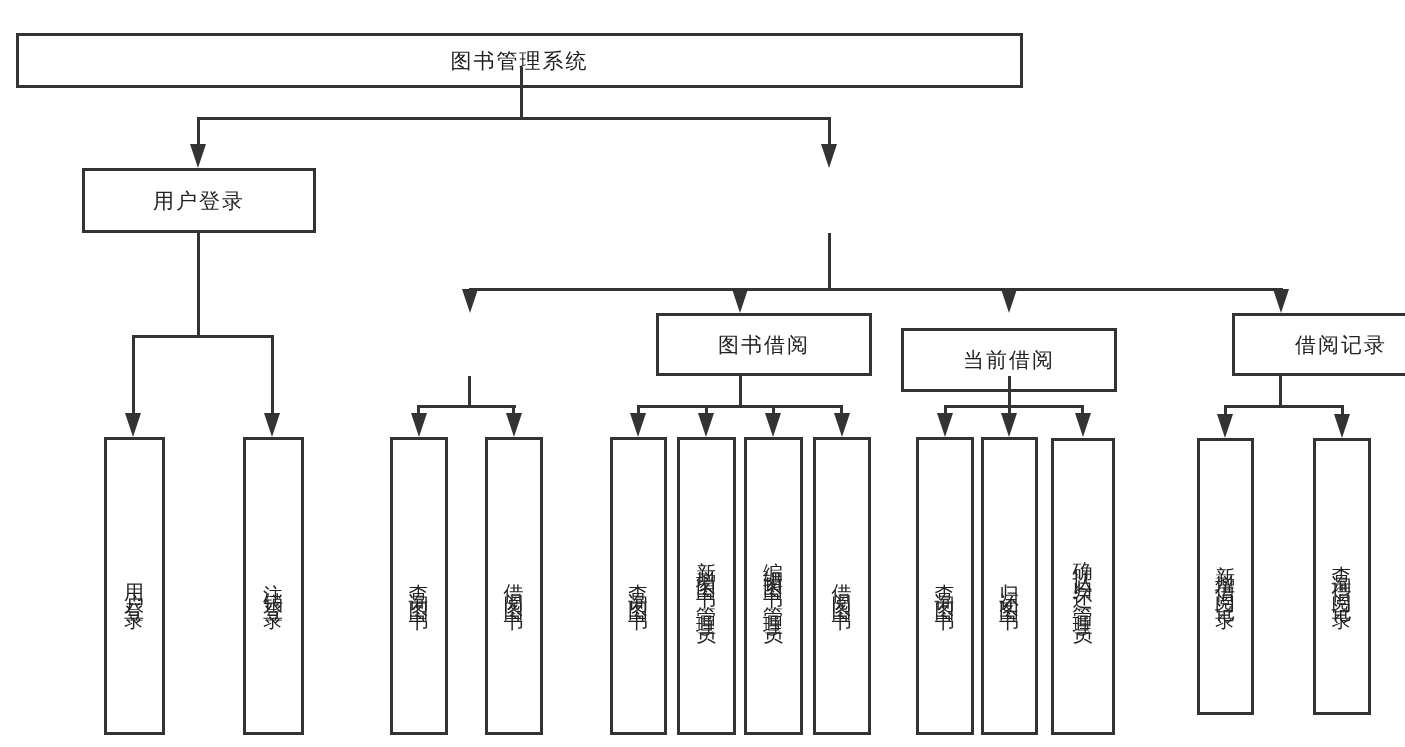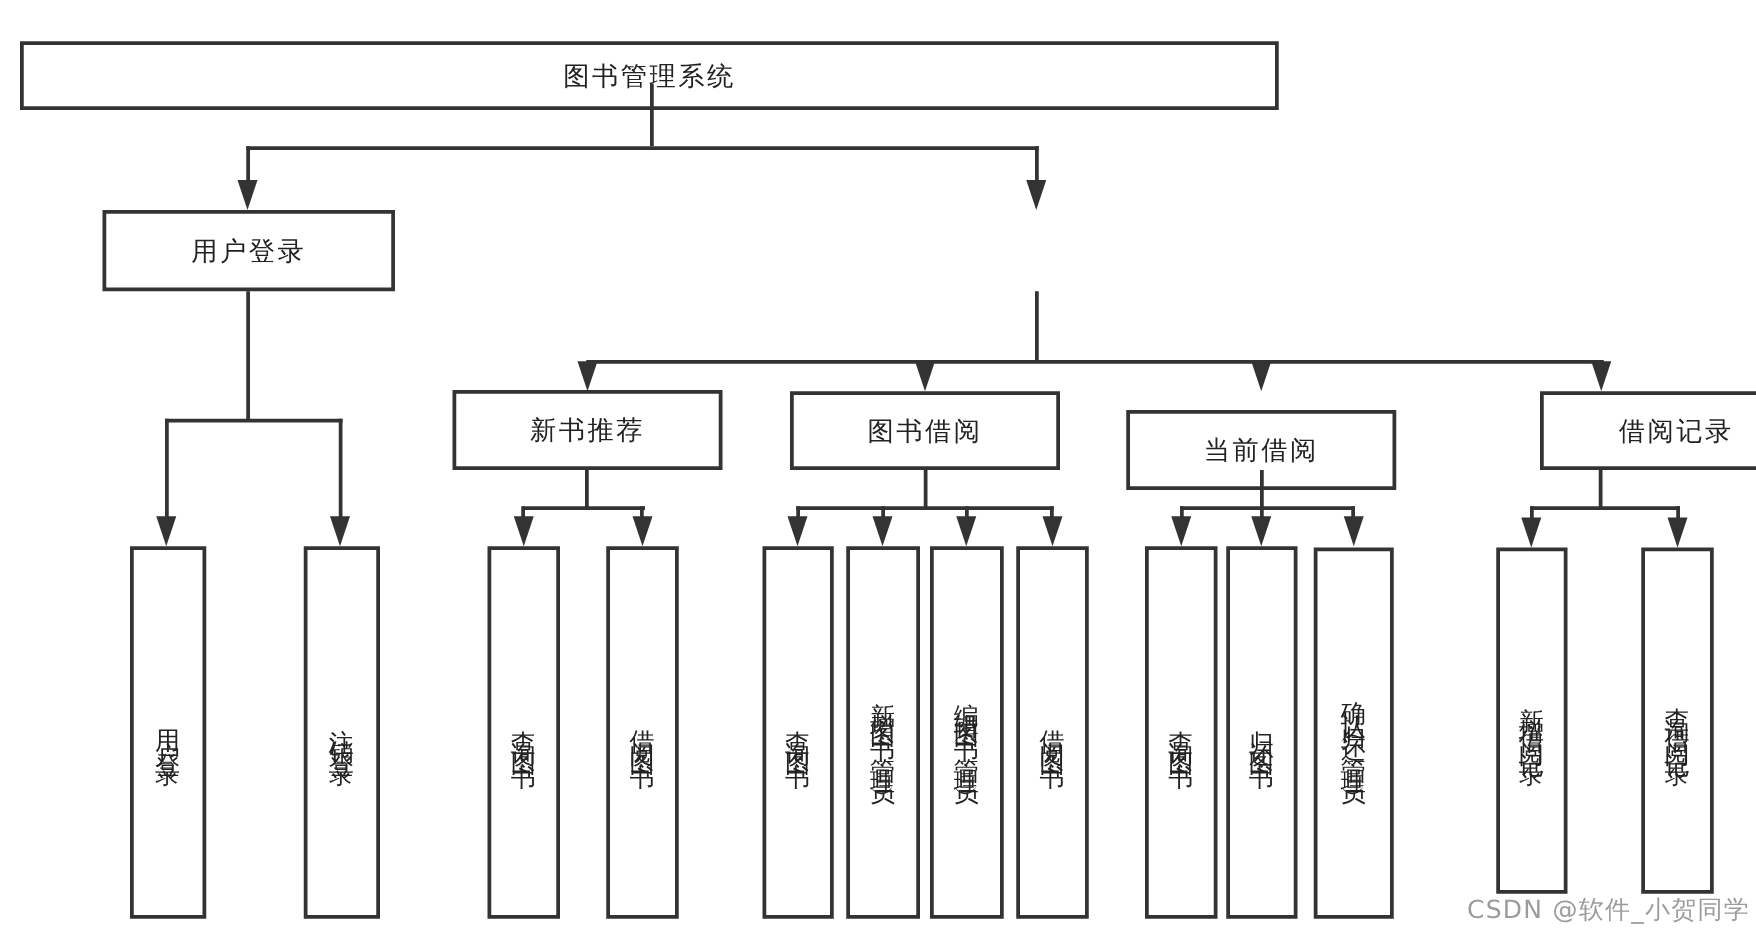--- a/index.html
+++ b/index.html
@@ -45,23 +45,22 @@
 </head>
 <body>
 
 <div class="canvas">
 
   <div class="hbox" style="left:16px;top:13px;width:1007px;height:55px;margin-top:20px;">图书管理系统</div>
 
   <div class="hbox" style="left:82px;top:168px;width:234px;height:65px;">用户登录</div>
 
 
-  <div class="hbox" style="left:362px;top:312px;width:216px;height:64px;">新书推荐</div>
 
-  <div class="hbox" style="left:632px;top:313px;width:216px;height:63px;">图书借阅</div>
+  <div class="hbox" style="left:656px;top:313px;width:216px;height:63px;">图书借阅</div>
 
   <div class="hbox" style="left:901px;top:328px;width:216px;height:64px;">当前借阅</div>
 
   <div class="hbox" style="left:1232px;top:313px;width:218px;height:63px;">借阅记录</div>
 
   <div class="leaf" style="left:104px;top:437px;width:61px;height:298px;">
     <span>用户登录</span>
   </div>
   <div class="leaf" style="left:243px;top:437px;width:61px;height:298px;">
     <span>注销登录</span>
@@ -152,15 +151,14 @@
   <div class="v" style="left:1081px;top:405px;height:10px;"></div>
   <div class="arr" style="left:1075px;top:413px;"></div>
 
   <div class="v" style="left:1279px;top:376px;height:31px;"></div>
   <div class="h" style="left:1224px;top:405px;width:120px;"></div>
   <div class="v" style="left:1224px;top:405px;height:11px;"></div>
   <div class="arr" style="left:1217px;top:414px;"></div>
   <div class="v" style="left:1341px;top:405px;height:11px;"></div>
   <div class="arr" style="left:1334px;top:414px;"></div>
 
-  <div class="watermark">CSDN @软件_小贺同学</div>
 
 </div>
 
 </body></html>

